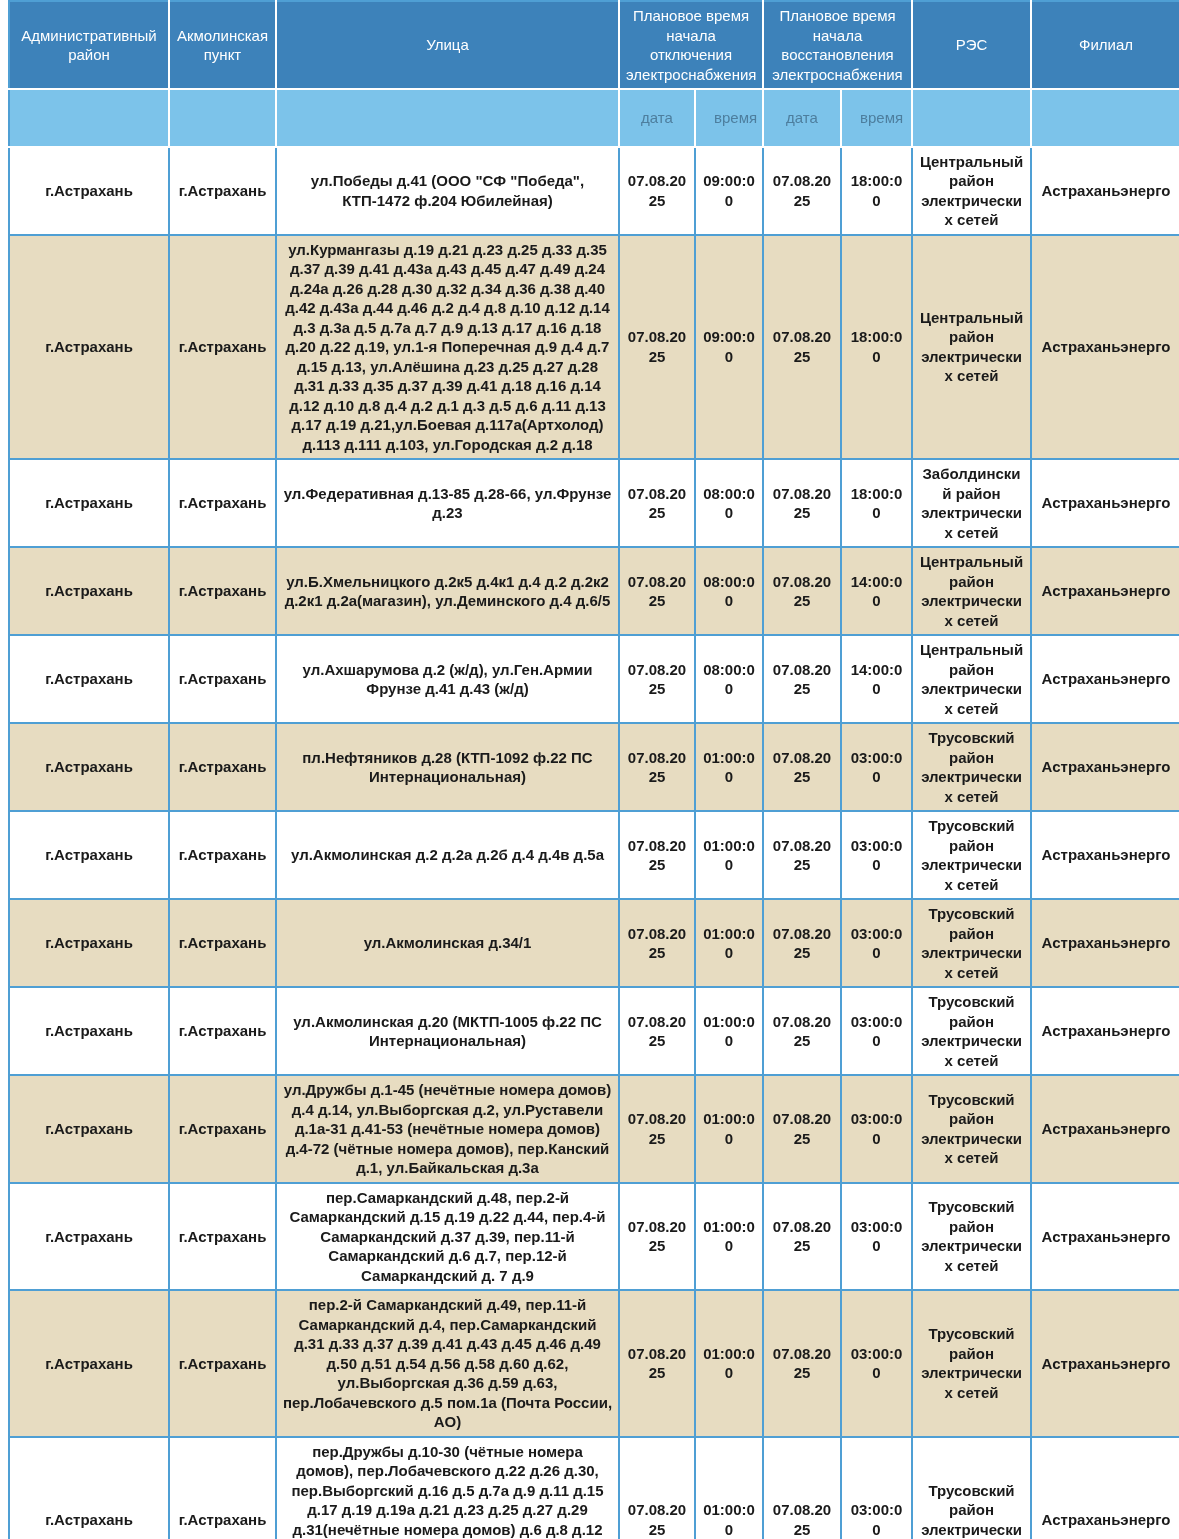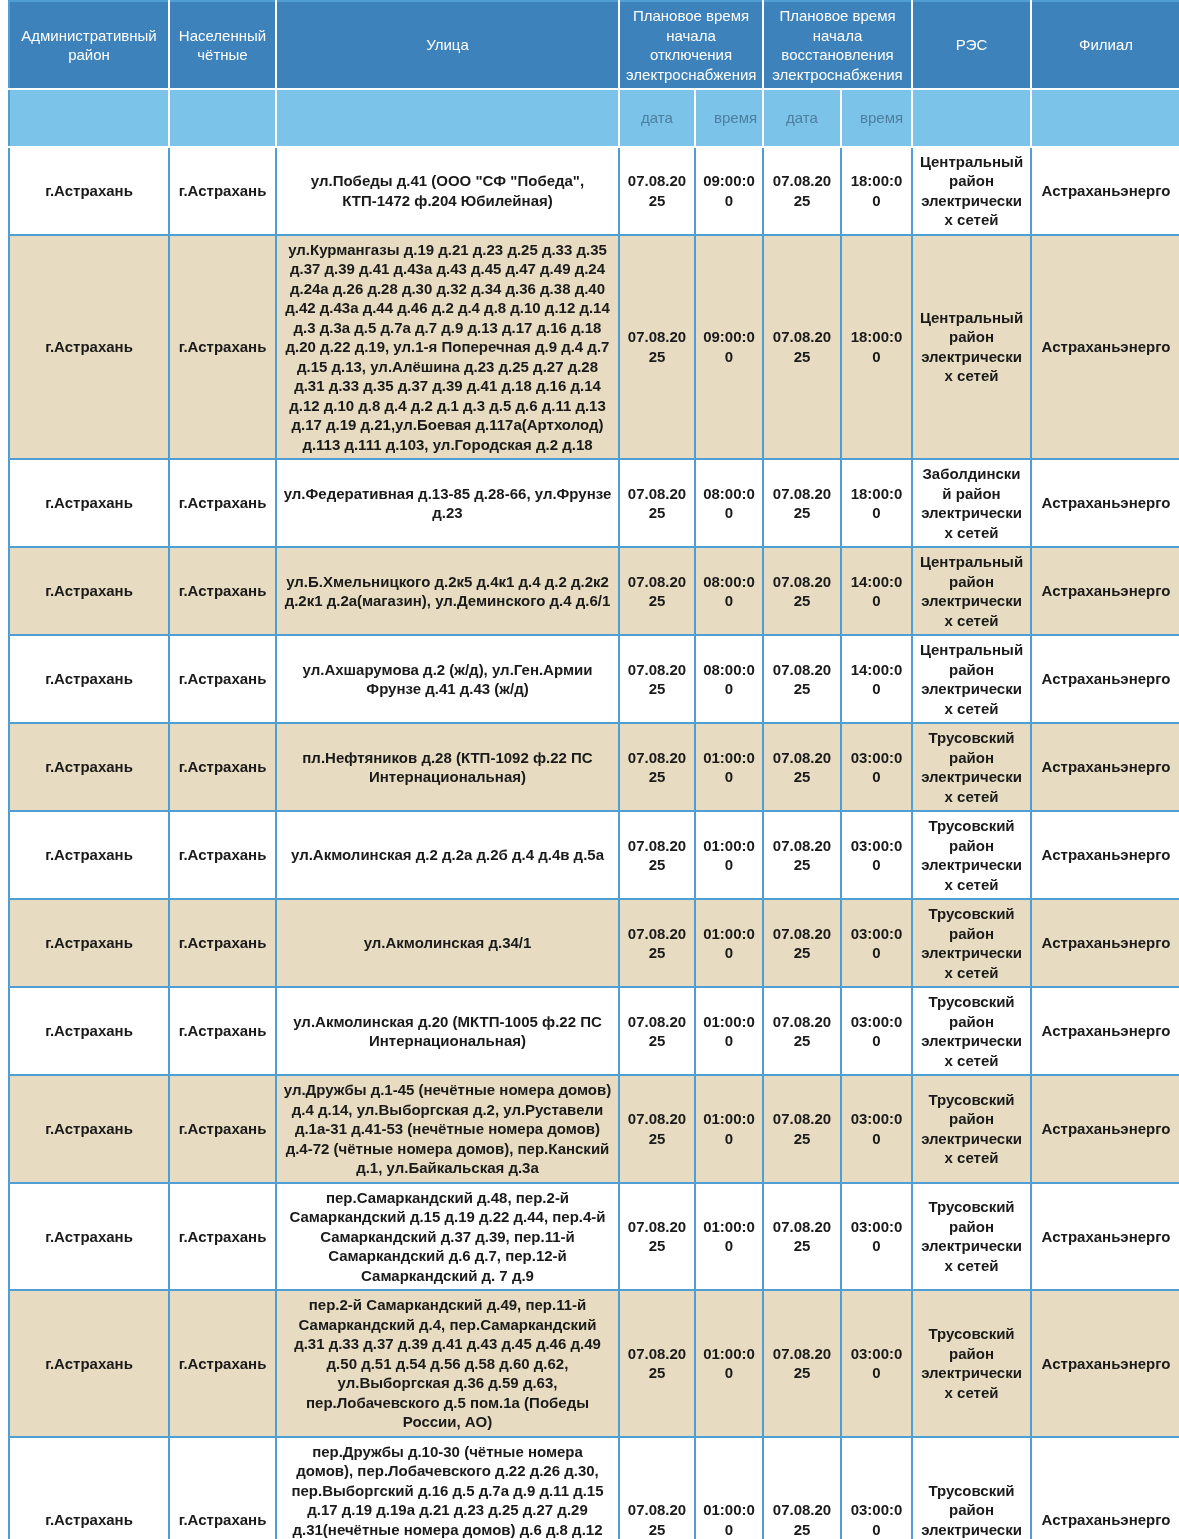--- a/index.html
+++ b/index.html
@@ -95,21 +95,21 @@
     <col class="c-date1">
       <col class="c-time1">
       <col class="c-date2">
       <col class="c-time2">
     <col class="c-res">
       <col class="c-branch">
   </colgroup>
   <thead>
     <tr class="main-header">
       <th>Административный район</th>
-      <th>Населенный чётные</th>
+      <th>Акмолинская пункт</th>
       <th>Улица</th>
       <th colspan="2">Плановое время начала отключения электроснабжения</th>
       <th colspan="2">Плановое время начала восстановления электроснабжения</th>
       <th>РЭС</th>
       <th>Филиал</th>
     </tr>
     <tr class="sub-header">
       <th></th>
       <th></th>
       <th></th>
@@ -151,21 +151,21 @@
     <td>07.08.2025</td>
     <td>08:00:00</td>
     <td>07.08.2025</td>
     <td>18:00:00</td>
     <td>Заболдинский район электрических сетей</td>
     <td>Астраханьэнерго</td>
   </tr>
       <tr>
     <td>г.Астрахань</td>
     <td>г.Астрахань</td>
-    <td>ул.Б.Хмельницкого д.2к5 д.4к1 д.4 д.2 д.2к2 д.2к1 д.2а(магазин), ул.Деминского д.4 д.6/1</td>
+    <td>ул.Б.Хмельницкого д.2к5 д.4к1 д.4 д.2 д.2к2 д.2к1 д.2а(магазин), ул.Деминского д.4 д.6/5</td>
     <td>07.08.2025</td>
     <td>08:00:00</td>
     <td>07.08.2025</td>
     <td>14:00:00</td>
     <td>Центральный район электрических сетей</td>
     <td>Астраханьэнерго</td>
   </tr>
       <tr>
     <td>г.Астрахань</td>
     <td>г.Астрахань</td>
@@ -239,21 +239,21 @@
     <td>07.08.2025</td>
     <td>01:00:00</td>
     <td>07.08.2025</td>
     <td>03:00:00</td>
     <td>Трусовский район электрических сетей</td>
     <td>Астраханьэнерго</td>
   </tr>
       <tr>
     <td>г.Астрахань</td>
     <td>г.Астрахань</td>
-    <td>пер.2-й Самаркандский д.49, пер.11-й Самаркандский д.4, пер.Самаркандский д.31 д.33 д.37 д.39 д.41 д.43 д.45 д.46 д.49 д.50 д.51 д.54 д.56 д.58 д.60 д.62, ул.Выборгская д.36 д.59 д.63, пер.Лобачевского д.5 пом.1а (Победы России, АО)</td>
+    <td>пер.2-й Самаркандский д.49, пер.11-й Самаркандский д.4, пер.Самаркандский д.31 д.33 д.37 д.39 д.41 д.43 д.45 д.46 д.49 д.50 д.51 д.54 д.56 д.58 д.60 д.62, ул.Выборгская д.36 д.59 д.63, пер.Лобачевского д.5 пом.1а (Почта России, АО)</td>
     <td>07.08.2025</td>
     <td>01:00:00</td>
     <td>07.08.2025</td>
     <td>03:00:00</td>
     <td>Трусовский район электрических сетей</td>
     <td>Астраханьэнерго</td>
   </tr>
       <tr>
     <td>г.Астрахань</td>
     <td>г.Астрахань</td>

